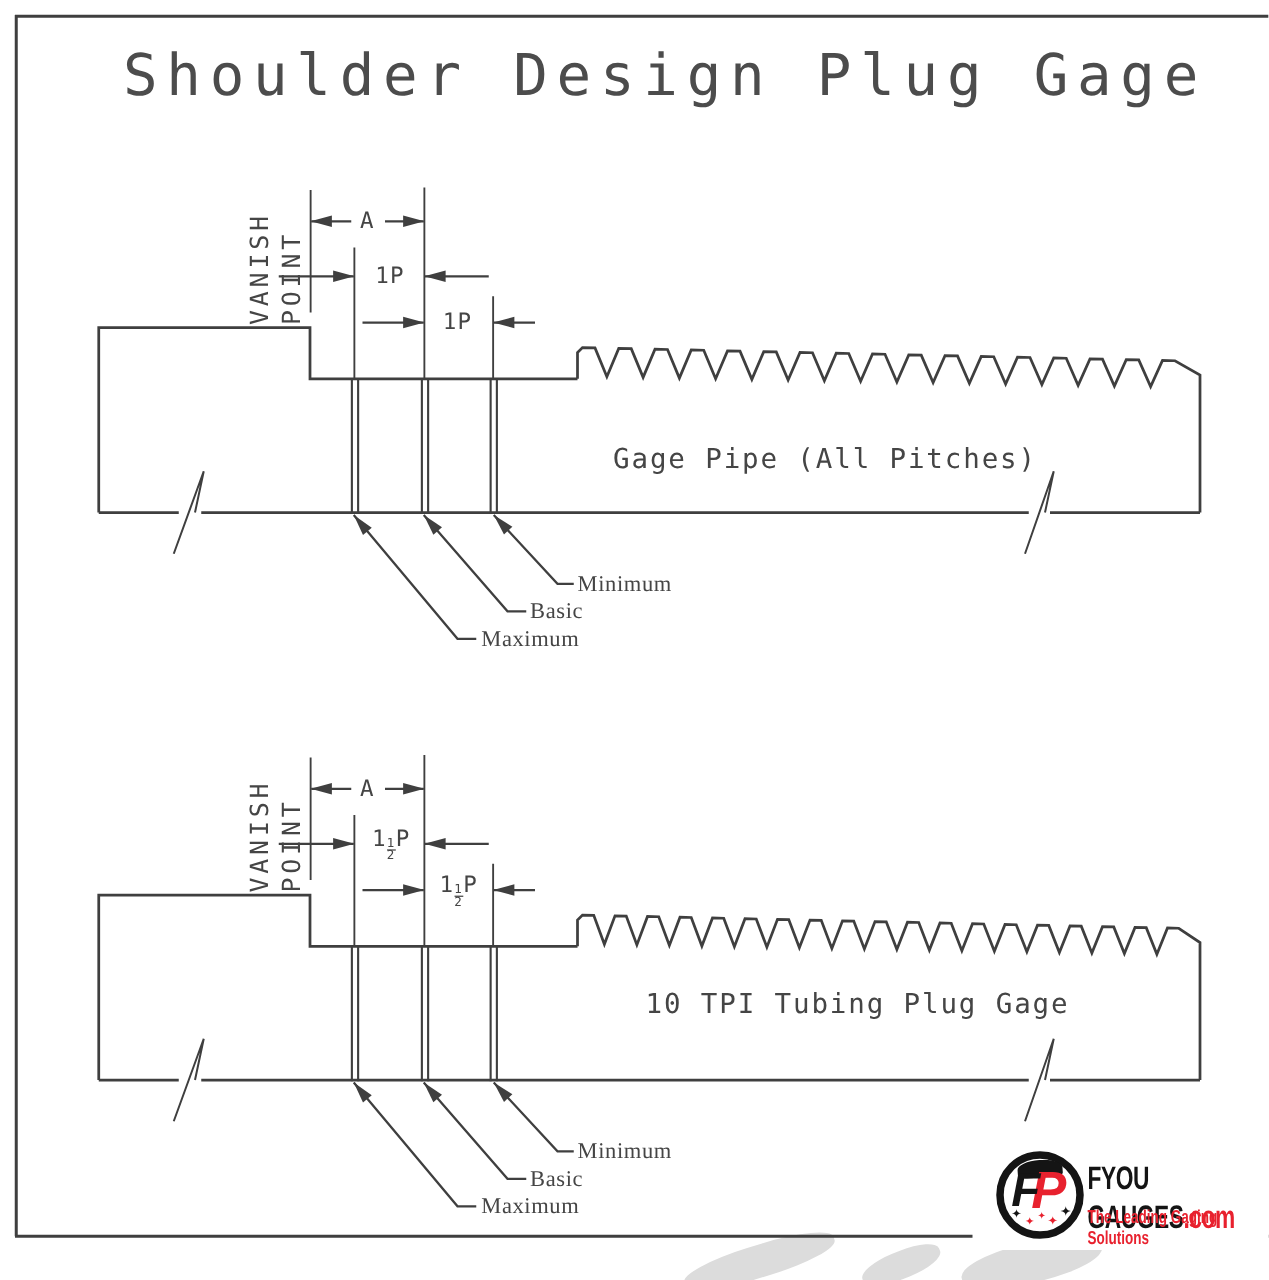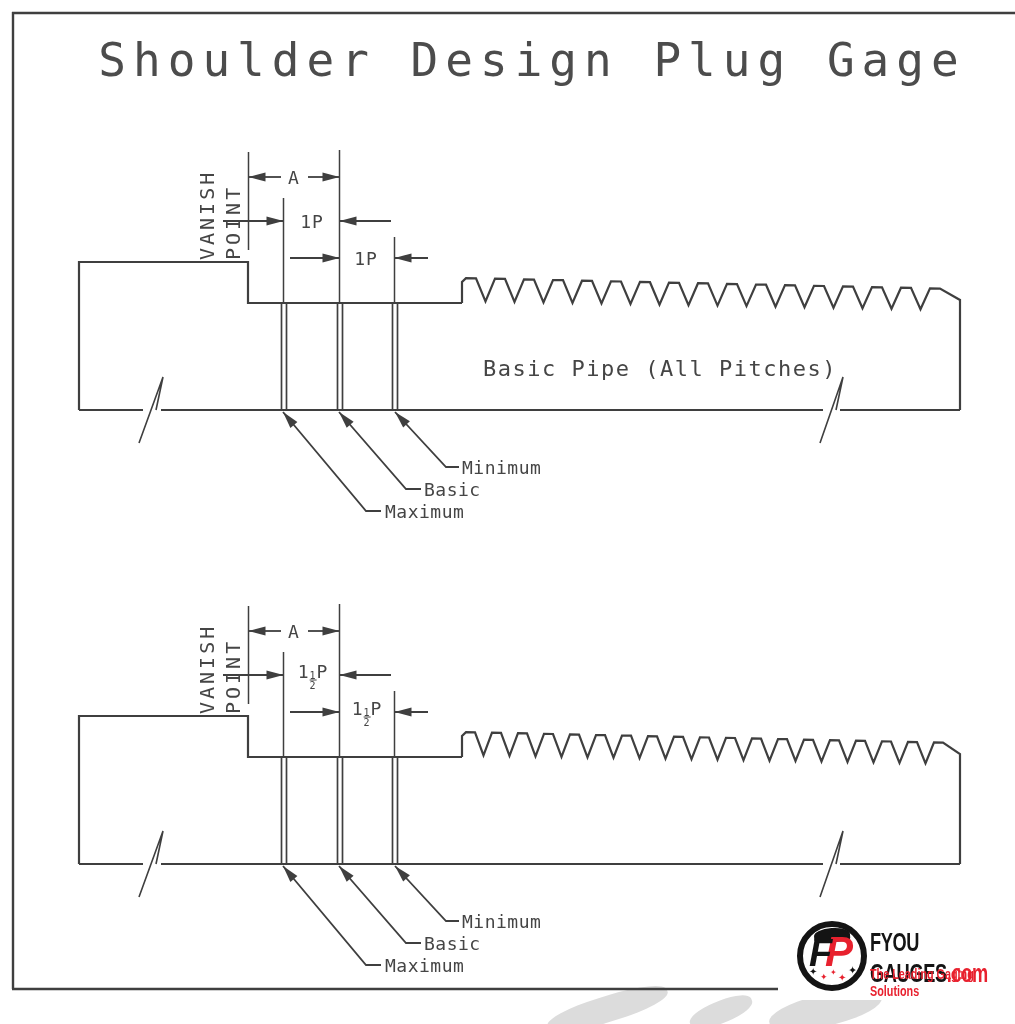--- a/index.html
+++ b/index.html
@@ -5,21 +5,21 @@
   html,body{margin:0;padding:0;background:#ffffff;}
   #canvas{position:relative;width:1015px;height:1024px;background:#ffffff;overflow:hidden;
           font-family:"DejaVu Sans Mono",monospace;}
   #linework{position:absolute;left:0;top:0;z-index:2;}
   .txt{position:absolute;z-index:3;color:#454545;white-space:nowrap;}
   .center{transform:translate(-50%,-50%);}
   .vcenter{transform:translate(0,-50%);}
   #title{font-size:46px;letter-spacing:7px;color:#4c4c4c;}
   .dimlabel{font-size:18px;letter-spacing:1px;}
   .caption{font-size:22px;letter-spacing:1.5px;}
-  .callout{font-size:18px;letter-spacing:.5px;}
+  .callout{font-size:18px;letter-spacing:.5px;font-family:Liberation Serif, serif;}
   .vanish{width:140px;height:52px;transform:rotate(-90deg);transform-origin:50% 50%;
           font-size:20px;letter-spacing:3px;line-height:26px;text-align:left;}
   .frac{display:inline-flex;flex-direction:column;font-size:10px;line-height:9px;
         vertical-align:-1px;text-align:center;}
   .frac .num{border-bottom:1px solid #454545;}
   
   .wm{position:absolute;background:#dcdcdc;z-index:1;}
   
   #logo{position:absolute;left:778px;top:903px;width:237px;height:97px;background:#ffffff;
         z-index:4;font-family:"Liberation Sans",sans-serif;}
@@ -117,21 +117,21 @@
 
   <div id="title" class="txt center" style="left:532px;top:60px;">Shoulder Design Plug Gage</div>
 
   <div class="txt vanish" style="left:150px;top:164px;">
     <div>VANISH</div>
     <div>POINT</div>
   </div>
   <div class="txt dimlabel center" style="left:294px;top:177px;">A</div>
   <div class="txt dimlabel center" style="left:312px;top:221px;">1P</div>
   <div class="txt dimlabel center" style="left:366px;top:258px;">1P</div>
-  <div class="txt caption center" style="left:660px;top:368px;">Basic Pipe (All Pitches)</div>
+  <div class="txt caption center" style="left:660px;top:368px;">Gage Pipe (All Pitches)</div>
   <div class="txt callout vcenter" style="left:462px;top:467px;">Minimum</div>
   <div class="txt callout vcenter" style="left:424px;top:489px;">Basic</div>
   <div class="txt callout vcenter" style="left:385px;top:511px;">Maximum</div>
 
   <div class="txt vanish" style="left:150px;top:618px;">
     <div>VANISH</div>
     <div>POINT</div>
   </div>
   <div class="txt dimlabel center" style="left:294px;top:631px;">A</div>
   <div class="txt dimlabel center" style="left:313px;top:675px;">
@@ -139,20 +139,21 @@
         <span class="num">1</span>
         <span>2</span>
       </span><span>P</span>
   </div>
   <div class="txt dimlabel center" style="left:367px;top:712px;">
     <span>1</span><span class="frac">
         <span class="num">1</span>
         <span>2</span>
       </span><span>P</span>
   </div>
+  <div class="txt caption center" style="left:686px;top:804px;">10 TPI Tubing Plug Gage</div>
   <div class="txt callout vcenter" style="left:462px;top:921px;">Minimum</div>
   <div class="txt callout vcenter" style="left:424px;top:943px;">Basic</div>
   <div class="txt callout vcenter" style="left:385px;top:965px;">Maximum</div>
 
   <div id="logo">
     <div id="emblem">
       <span class="emblem-cap"></span>
       <span class="mono-p">P</span>
       <span class="mono-f">F</span>
       <span class="star" style="left:6px;top:40px;font-size:10px;color:#141414;">✦</span>

